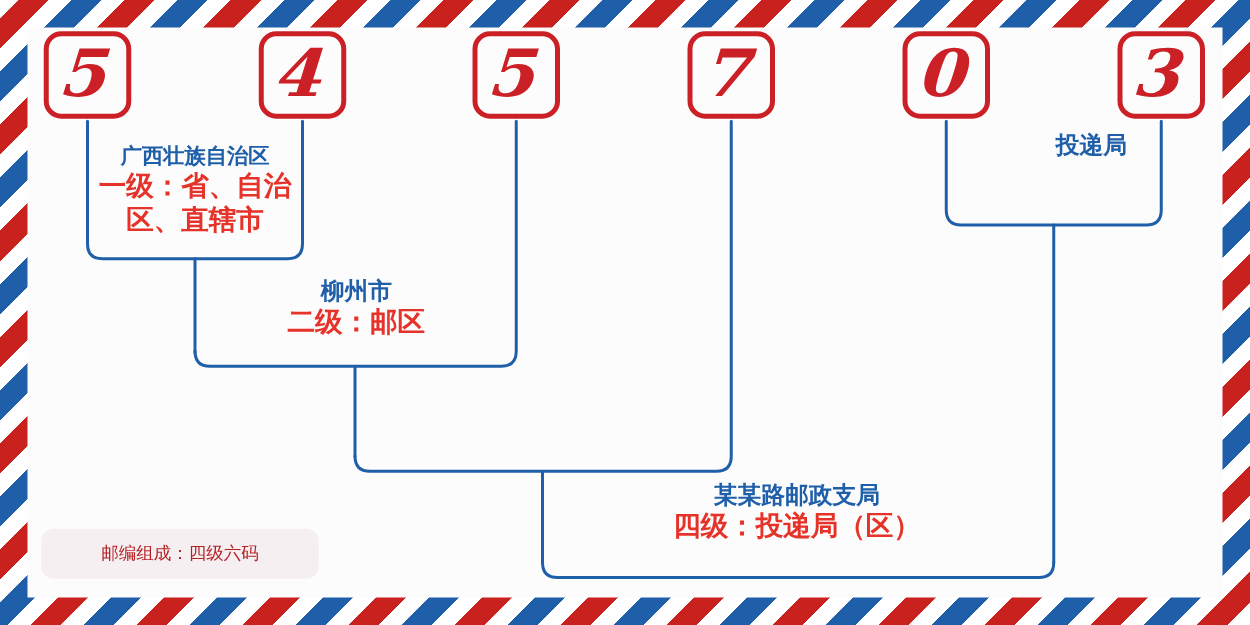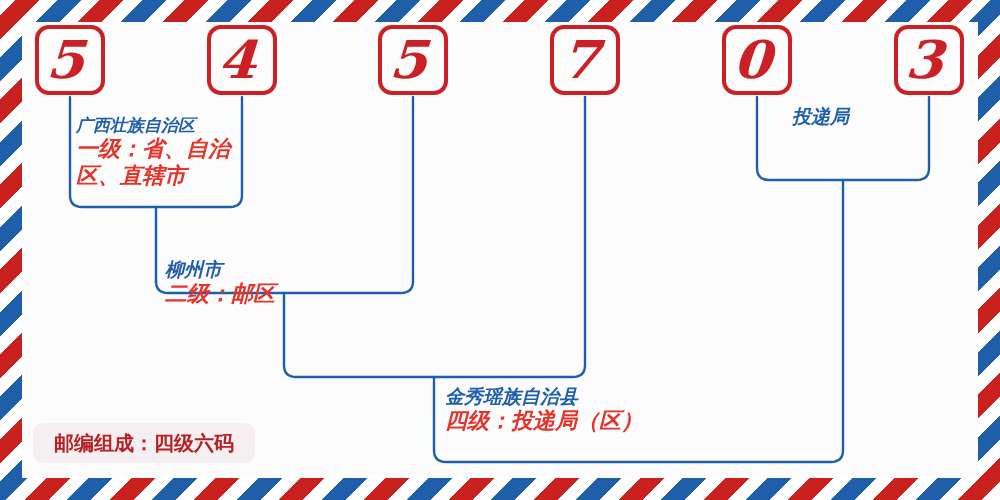--- a/index.html
+++ b/index.html
@@ -78,24 +78,23 @@
     left: 0; top: 0;
     width: 1000px;
     height: 500px;
     z-index: 4;
   }
 
   
   .label-block {
     position: absolute;
     z-index: 5;
-    text-align: left;
+    text-align: center;
     line-height: 1.22;
     user-select: none;
-    font-style: italic;
   }
   .label-block .name {
     color: #1f5fa9;
     font-family: "DejaVu Serif", serif;
     font-weight: 700;
     font-size: 19px;
     white-space: nowrap;
   }
   .label-block .tier {
     color: #e5332a;
@@ -104,21 +103,21 @@
     font-size: 22px;
   }
   .label-block.wrapped .tier { white-space: normal; }
   .label-block .tier.nowrap { white-space: nowrap; }
 
   
   #label-1 { left: 76px; top: 115px; width: 160px; }
   #label-1 .name { font-size: 17px; }
   #label-1 .tier { font-size: 22px; }
 
-  #label-2 { left: 165px; top: 222px; width: 240px; margin-top: 36px; }
+  #label-2 { left: 165px; top: 222px; width: 240px; }
   #label-3 { left: 292px; top: 305px; width: 285px; }
   #label-4 { left: 445px; top: 385px; width: 385px; }
   #label-5 { left: 760px; top: 105px; width: 162px; margin-left: 32px; }
   #label-5 .name { font-size: 19px; }
 
   
   .badge {
     position: absolute;
     left: 33px;
     top: 423px;
@@ -127,22 +126,22 @@
     background: #f5eff2;
     border-radius: 10px;
     display: flex;
     align-items: center;
     justify-content: center;
     z-index: 6;
   }
   .badge .badge-text {
     color: #b51f22;
     font-family: "DejaVu Serif", serif;
-    font-weight: 700;
-    font-size: 20px;
+    font-weight: 400;
+    font-size: 14px;
     white-space: nowrap;
   }
 </style>
 </head>
 <body>
 
 <div id="page">
 
   <div class="airmail-border"></div>
   <div class="airmail-inner"></div>
@@ -192,21 +191,21 @@
       <div class="tier">一级：省、自治区、直辖市</div>
     </div>
 
     <div class="label-block" id="label-2">
       <div class="name">柳州市</div>
       <div class="tier nowrap">二级：邮区</div>
     </div>
 
 
     <div class="label-block" id="label-4">
-      <div class="name">金秀瑶族自治县</div>
+      <div class="name">某某路邮政支局</div>
       <div class="tier nowrap">四级：投递局（区）</div>
     </div>
 
     <div class="label-block" id="label-5">
       <div class="name">投递局</div>
     </div>
 
     <div class="badge">
       <span class="badge-text">邮编组成：四级六码</span>
     </div>

